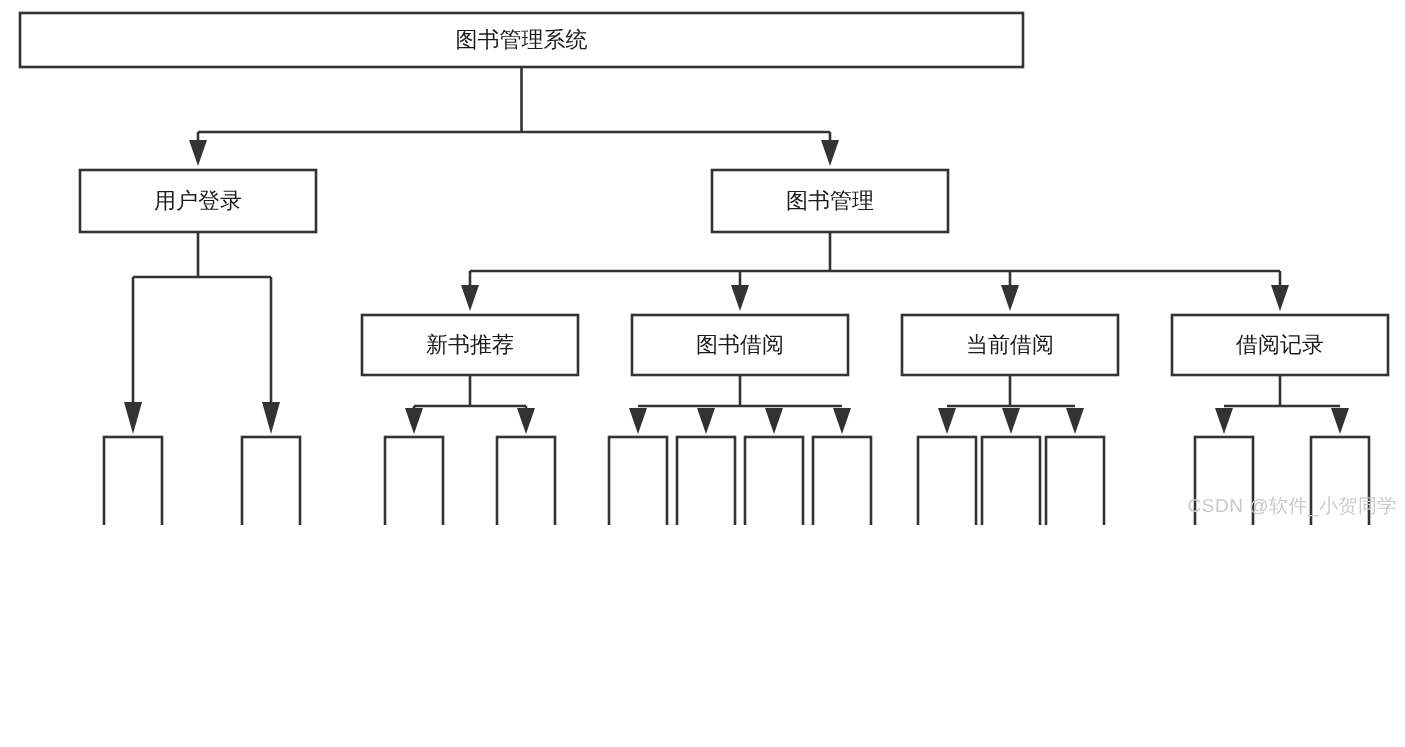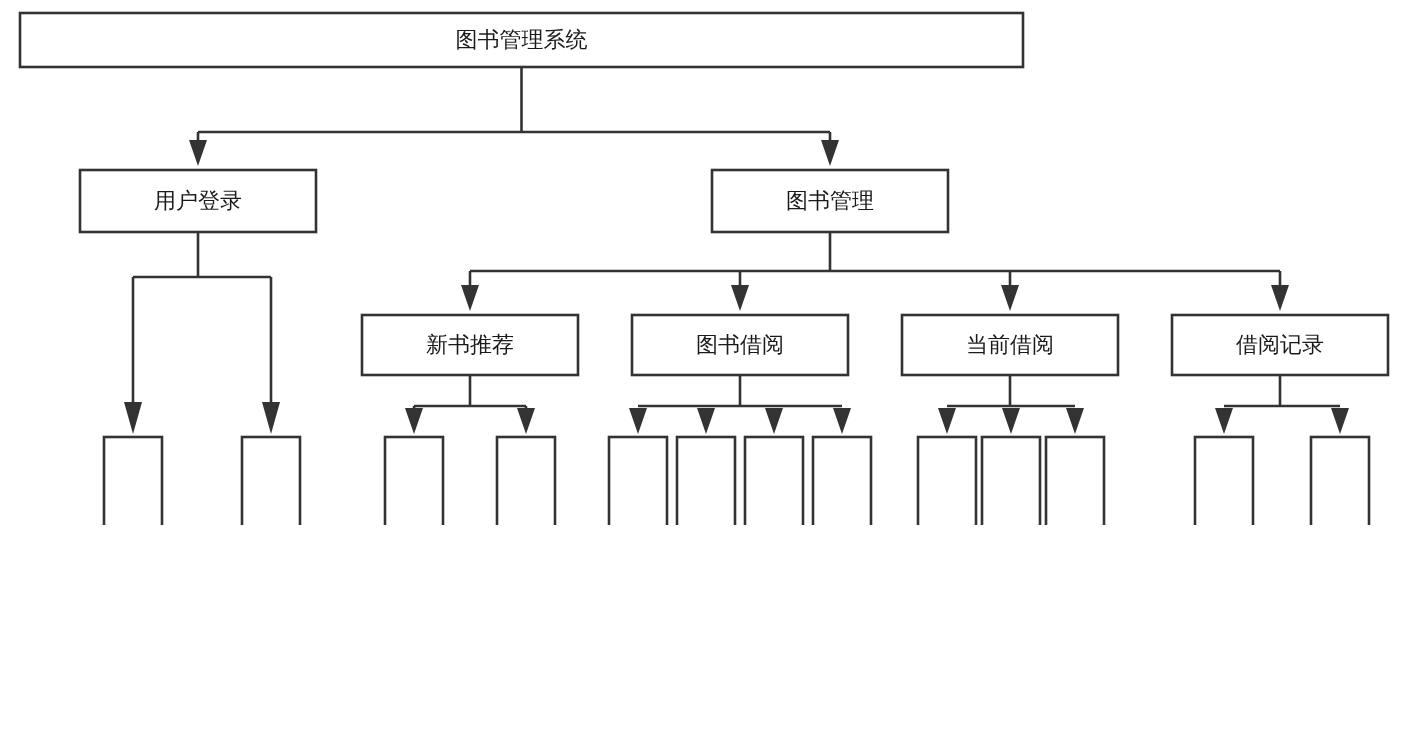--- a/index.html
+++ b/index.html
@@ -196,14 +196,15 @@
   <div class="leaf-label" style="left:745px; top:437px; width:58px; height:298px; align-items:flex-start; padding-top:6px; box-sizing:border-box;">编辑图书（管理员）</div>
   <div class="leaf-label" style="left:813px; top:437px; width:58px; height:298px;">借阅图书</div>
 
   <div class="leaf-label" style="left:918px; top:437px; width:58px; height:298px;">查询图书</div>
   <div class="leaf-label" style="left:982px; top:437px; width:58px; height:298px;">归还图书</div>
   <div class="leaf-label" style="left:1046px; top:437px; width:58px; height:298px; align-items:flex-start; padding-top:6px; box-sizing:border-box;">确认归还（管理员）</div>
 
   <div class="leaf-label" style="left:1195px; top:437px; width:58px; height:298px;">新增借阅记录</div>
   <div class="leaf-label" style="left:1311px; top:437px; width:58px; height:298px;">查询借阅记录</div>
 
+  <div class="watermark">CSDN @软件_小贺同学</div>
 
 </div>
 
 </body></html>

